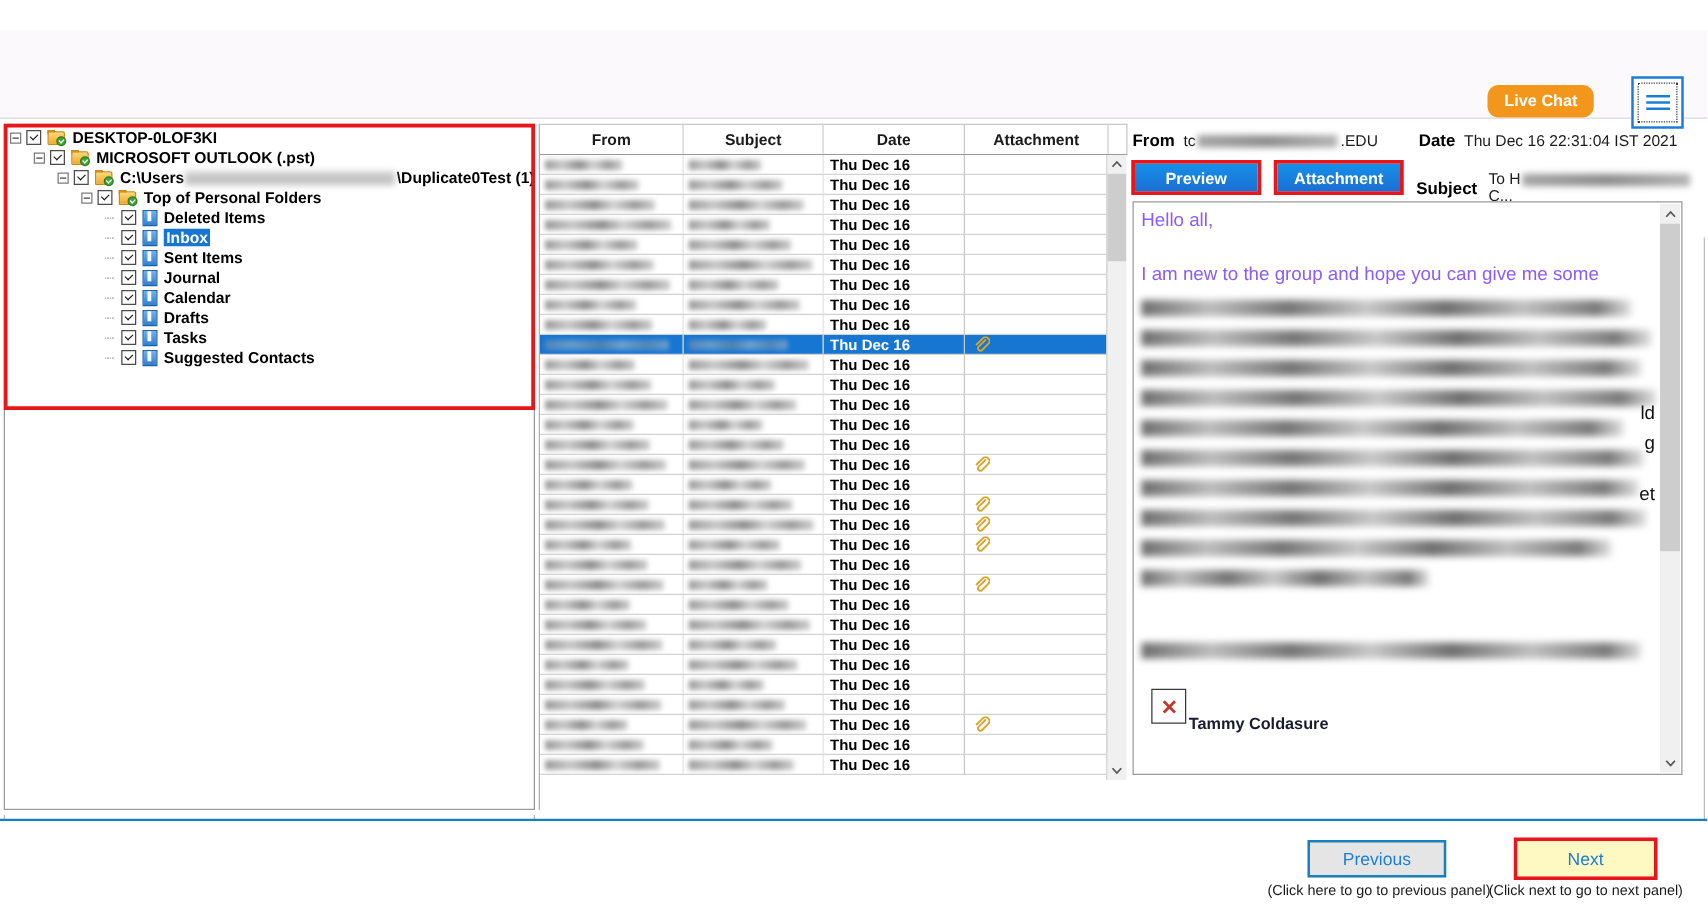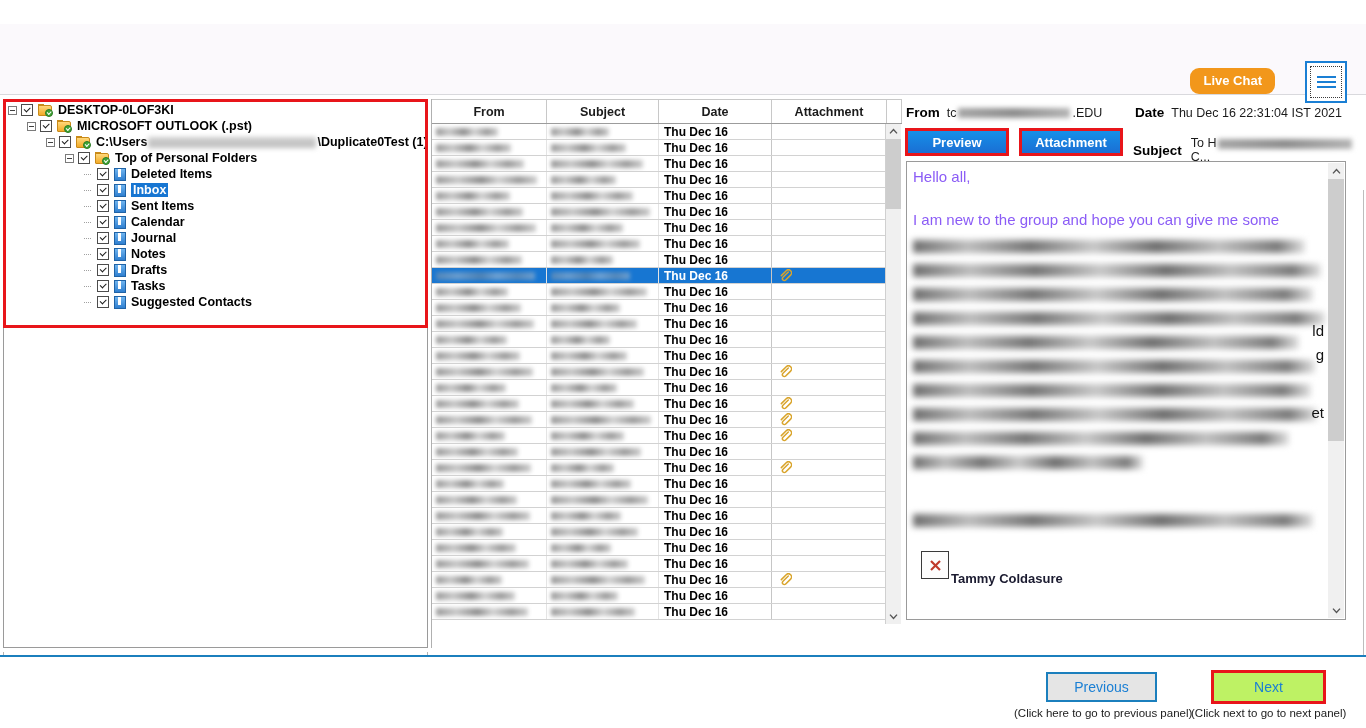--- a/index.html
+++ b/index.html
@@ -371,21 +371,21 @@
     display: flex; align-items: center; justify-content: center;
     box-sizing: border-box;
   }
   #btn-next-redbox {
     position: absolute; left: 1211px; top: 13px;
     width: 115px; height: 34px;
     border: 3px solid #e8151a; box-sizing: border-box;
     display: flex; align-items: center; justify-content: center;
   }
   #btn-next {
-    width: 109px; height: 28px; background: #bef264;
+    width: 109px; height: 28px; background: #fef9c3;
     color: #1a7fd4; font-size: 14px;
     display: flex; align-items: center; justify-content: center;
     box-sizing: border-box;
   }
   .hint {
     position: absolute; top: 50px;
     font-size: 11.5px; color: #1b1b1b; white-space: nowrap;
   }
   #hint-prev { left: 1014px; }
   #hint-next { left: 1191px; }
@@ -488,41 +488,31 @@
             <span class="label">Sent Items</span>
           </div>
           <div class="tnode">
             <div class="tpad" style="width: 80px;"></div>
             <div class="dots"></div>
             <div class="cbox"></div>
             <div class="ico-mail">
               <div class="m-base"></div>
               <div class="m-white"></div>
             </div>
-            <span class="label">Calendar</span>
+            <span class="label">Journal</span>
           </div>
           <div class="tnode">
             <div class="tpad" style="width: 80px;"></div>
             <div class="dots"></div>
             <div class="cbox"></div>
             <div class="ico-mail">
               <div class="m-base"></div>
               <div class="m-white"></div>
             </div>
-            <span class="label">Journal</span>
-          </div>
-          <div class="tnode">
-            <div class="tpad" style="width: 80px;"></div>
-            <div class="dots"></div>
-            <div class="cbox"></div>
-            <div class="ico-mail">
-              <div class="m-base"></div>
-              <div class="m-white"></div>
-            </div>
-            <span class="label">Notes</span>
+            <span class="label">Calendar</span>
           </div>
           <div class="tnode">
             <div class="tpad" style="width: 80px;"></div>
             <div class="dots"></div>
             <div class="cbox"></div>
             <div class="ico-mail">
               <div class="m-base"></div>
               <div class="m-white"></div>
             </div>
             <span class="label">Drafts</span>
@@ -972,21 +962,21 @@
             <div class="body-blur" style="width:400px"></div>
             <div class="body-blur" style="width:412px"></div>
             <div class="body-blur" style="width:386px"></div>
             <div class="body-blur" style="width:402px"></div>
             <div class="body-blur" style="width:398px"></div>
             <div class="body-blur" style="width:404px"></div>
             <div class="body-blur" style="width:376px"></div>
             <div class="body-blur" style="width:230px"></div>
             <span class="tail-letter" style="top:82px">ld</span>
             <span class="tail-letter" style="top:106px">g</span>
-            <span class="tail-letter" style="top:164px">et</span>
+            <span class="tail-letter" style="top:147px">et</span>
           </div>
           <div style="height:34px"></div>
           <div class="body-blur" style="width:400px"></div>
         </div>
 
         <div id="pv-broken">
           <svg width="13" height="13" viewBox="0 0 13 13">
             <line x1="2" y1="2" x2="11" y2="11" stroke="#c0392b" stroke-width="2.2"></line>
             <line x1="11" y1="2" x2="2" y2="11" stroke="#c0392b" stroke-width="2.2"></line>
           </svg>

